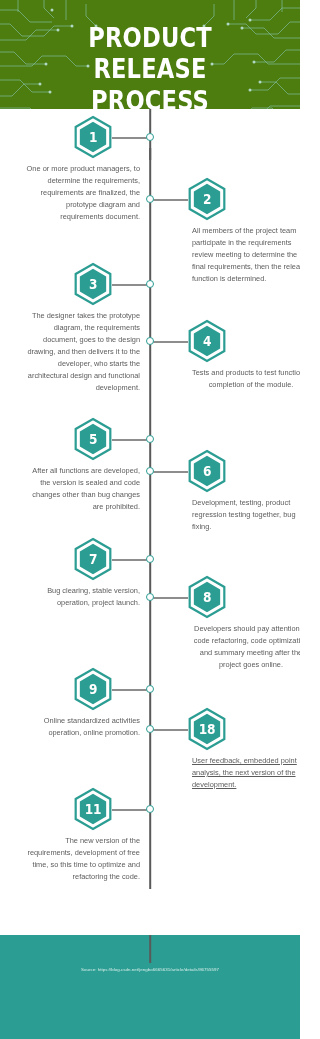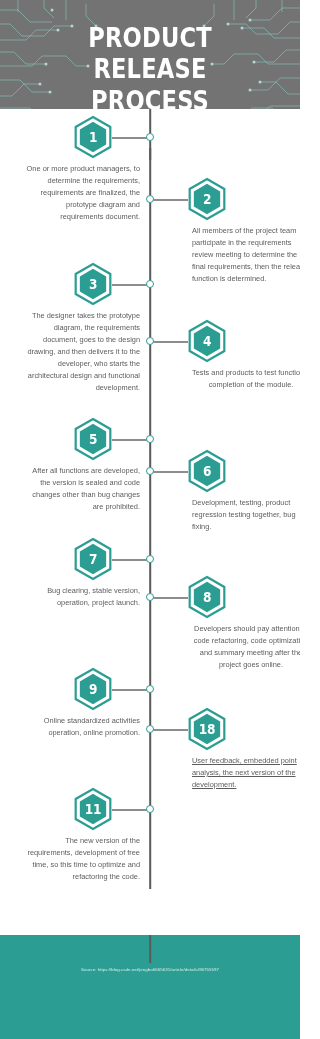--- a/index.html
+++ b/index.html
@@ -9,21 +9,21 @@
     background:#ffffff;
     overflow:hidden;
     position:relative;
   }
   .infographic { width:300px; height:1039px; position:relative; background:#ffffff; }
 
   
   .header {
     position:relative;
     width:300px; height:109px;
-    background:#737373;
+    background:#4d7c0f;
     overflow:hidden;
   }
   .circuit { position:absolute; inset:0; width:300px; height:155px; }
   .header-inner {
     position:relative; z-index:2;
     padding:22px 22px 0 22px;
     text-align:center;
   }
   .title {
     color:#ffffff;

